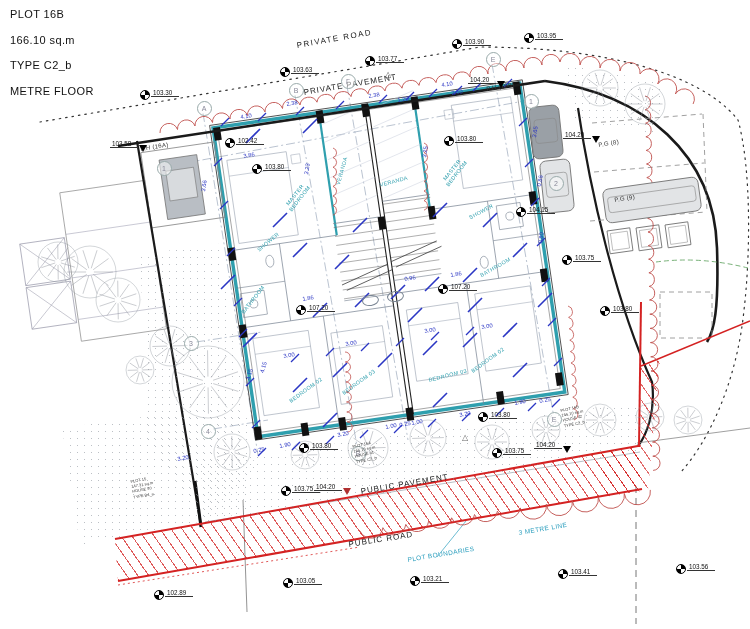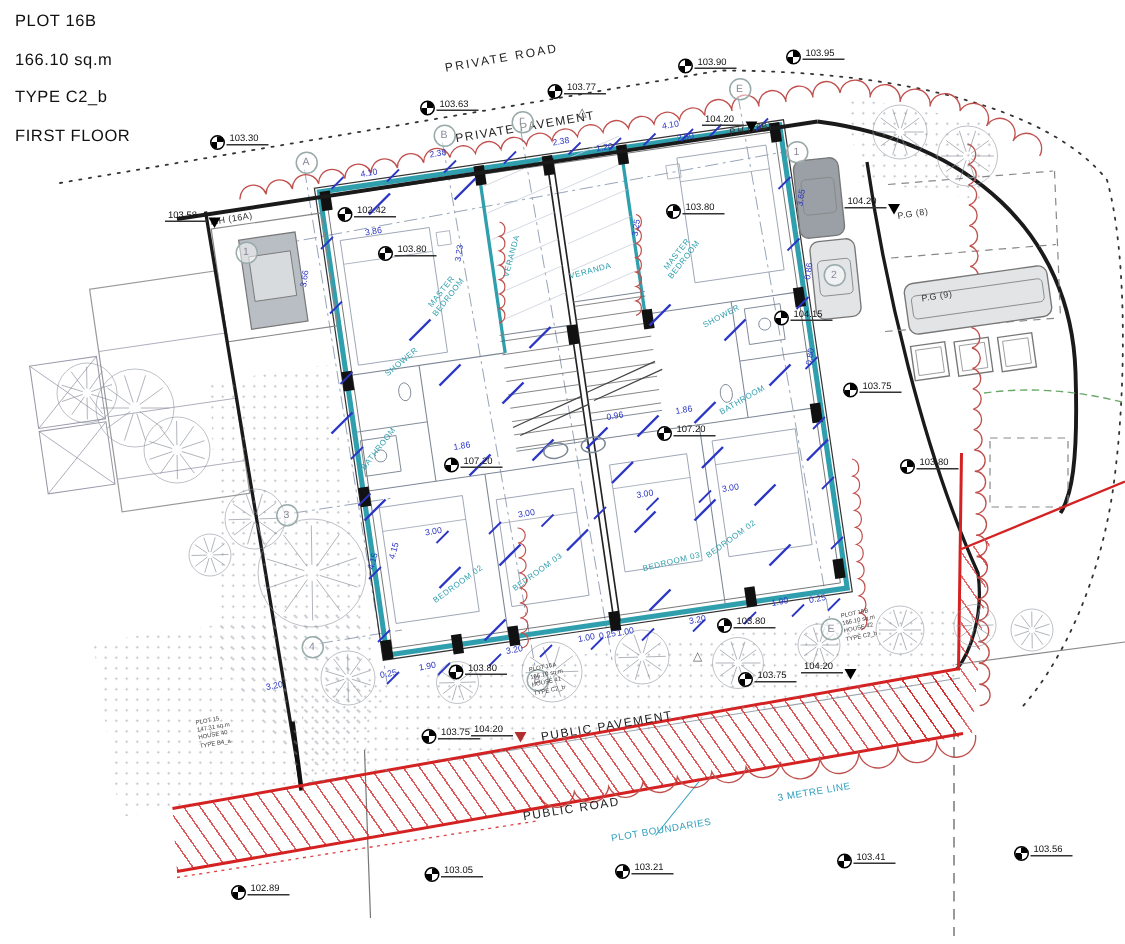--- a/index.html
+++ b/index.html
@@ -484,21 +484,21 @@
      clip-path:polygon(2px 15px,80px 3px,117px 228px,67px 282px,10px 202px);"></div>
 <div class="dots" style="left:558px;top:58px;width:110px;height:80px;
      clip-path:polygon(4px 6px,104px 24px,100px 76px,16px 62px);"></div>
 <div class="dots" style="left:60px;top:400px;width:190px;height:150px;
      clip-path:polygon(2px 28px,178px 4px,190px 112px,20px 145px);"></div>
 
 <div id="titleblock">
   <div>PLOT 16B</div>
   <div>166.10 sq.m</div>
   <div>TYPE C2_b</div>
-  <div>FIRST FLOOR</div>
+  <div>METRE FLOOR</div>
 </div>
 
 <div id="anno">
       <div class="lbl" style="left: 296px; top: 41px; transform: rotate(-10deg); font-size: 8px; color: rgb(34, 34, 34); letter-spacing: 1.5px;">PRIVATE ROAD</div>
       <div class="lbl" style="left: 303px; top: 88px; transform: rotate(-9.5deg); font-size: 8px; color: rgb(34, 34, 34); letter-spacing: 1px;">PRIVATE PAVEMENT</div>
       <div class="lbl" style="left: 360px; top: 487px; transform: rotate(-9.5deg); font-size: 8px; color: rgb(34, 34, 34); letter-spacing: 1px;">PUBLIC PAVEMENT</div>
       <div class="lbl" style="left: 348px; top: 540px; transform: rotate(-9deg); font-size: 8px; color: rgb(34, 34, 34); letter-spacing: 1px;">PUBLIC ROAD</div>
       <div class="lbl" style="left: 518px; top: 529px; transform: rotate(-9.5deg); font-size: 6.5px; color: rgb(45, 159, 190); letter-spacing: 0.4px;">3 METRE LINE</div>
       <div class="lbl" style="left: 407px; top: 556px; transform: rotate(-9.5deg); font-size: 6.5px; color: rgb(45, 159, 190); letter-spacing: 0.4px;">PLOT BOUNDARIES</div>
       <div class="lbl" style="left: 140px; top: 146px; transform: rotate(-9deg); font-size: 6px; color: rgb(51, 51, 51); letter-spacing: 0.3px;">P.H (16A)</div>

